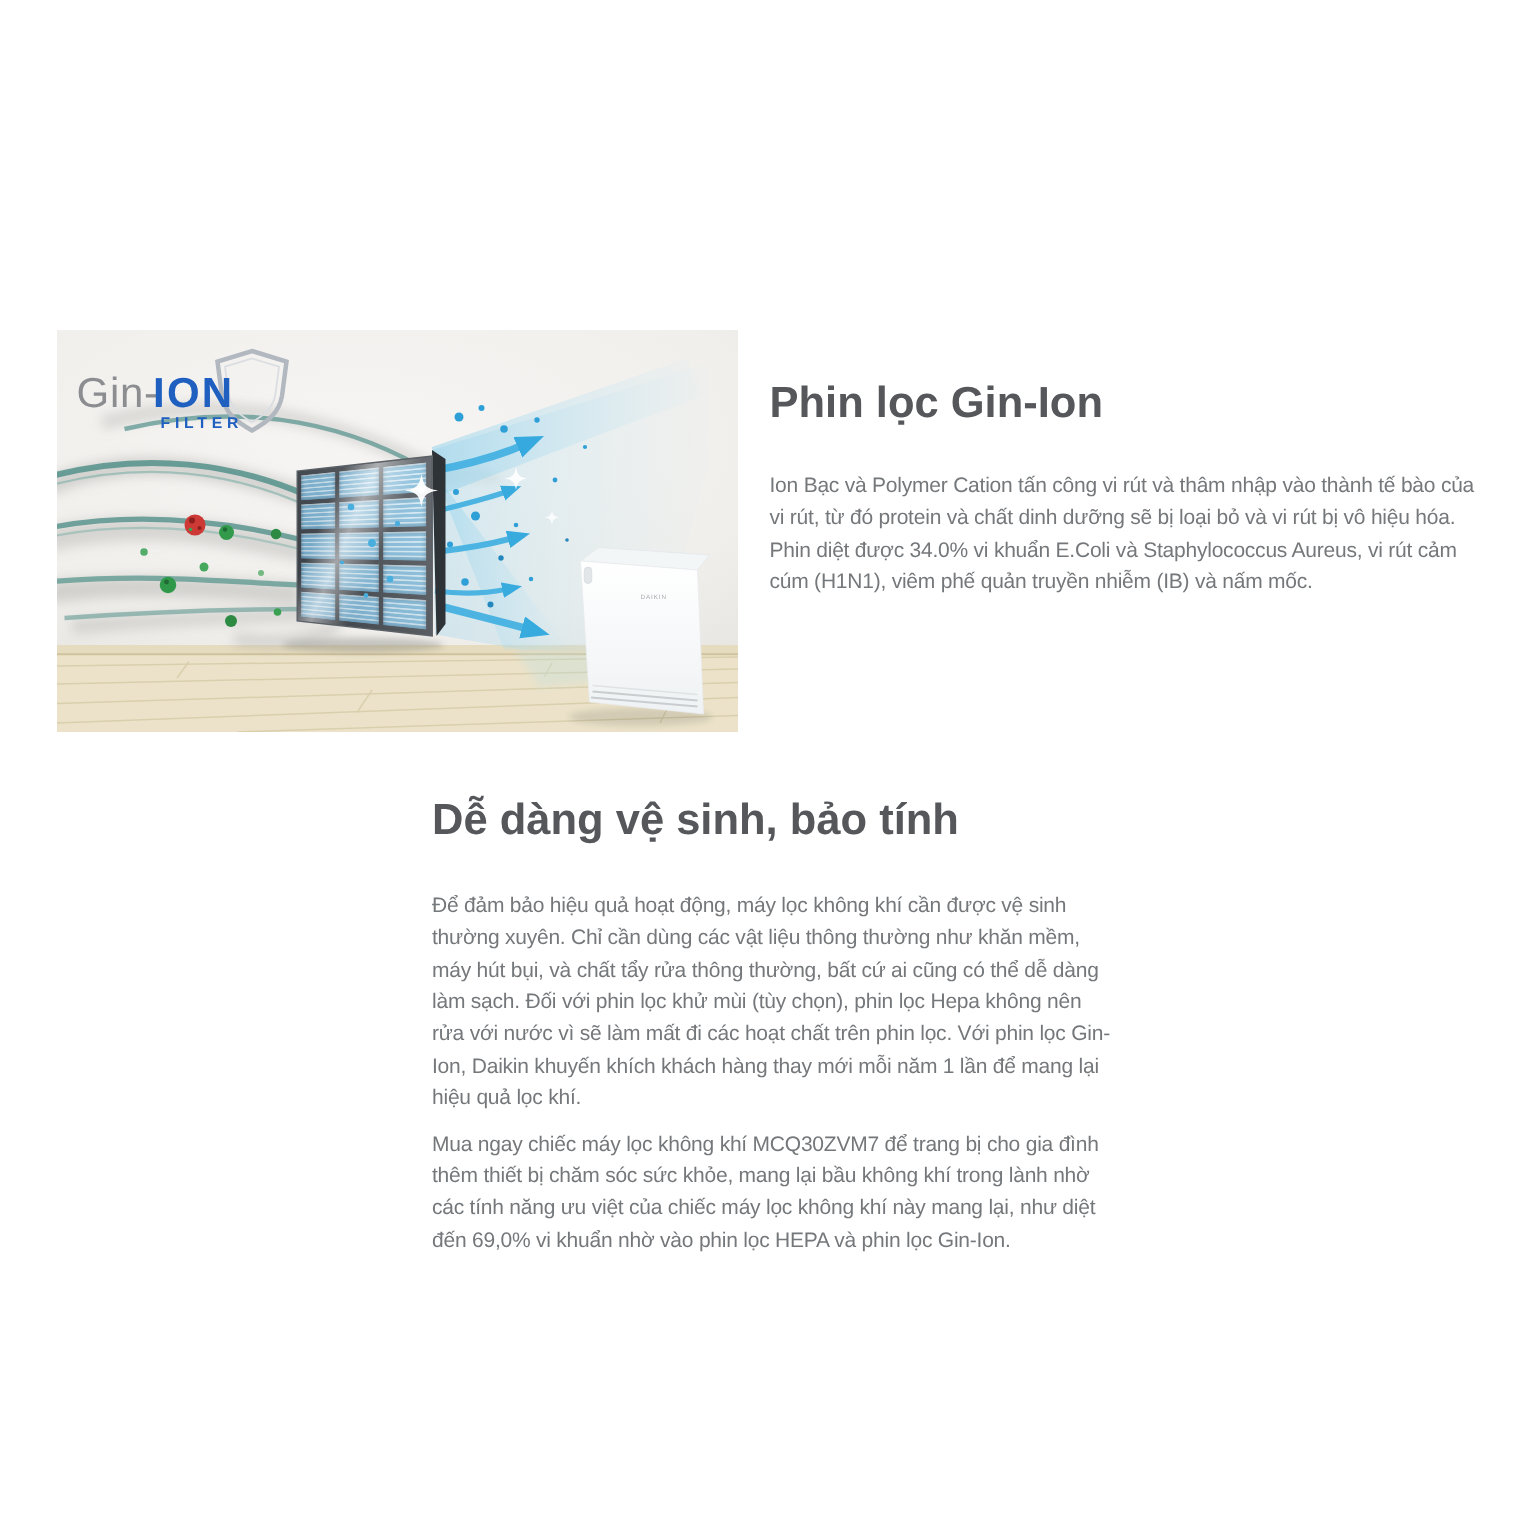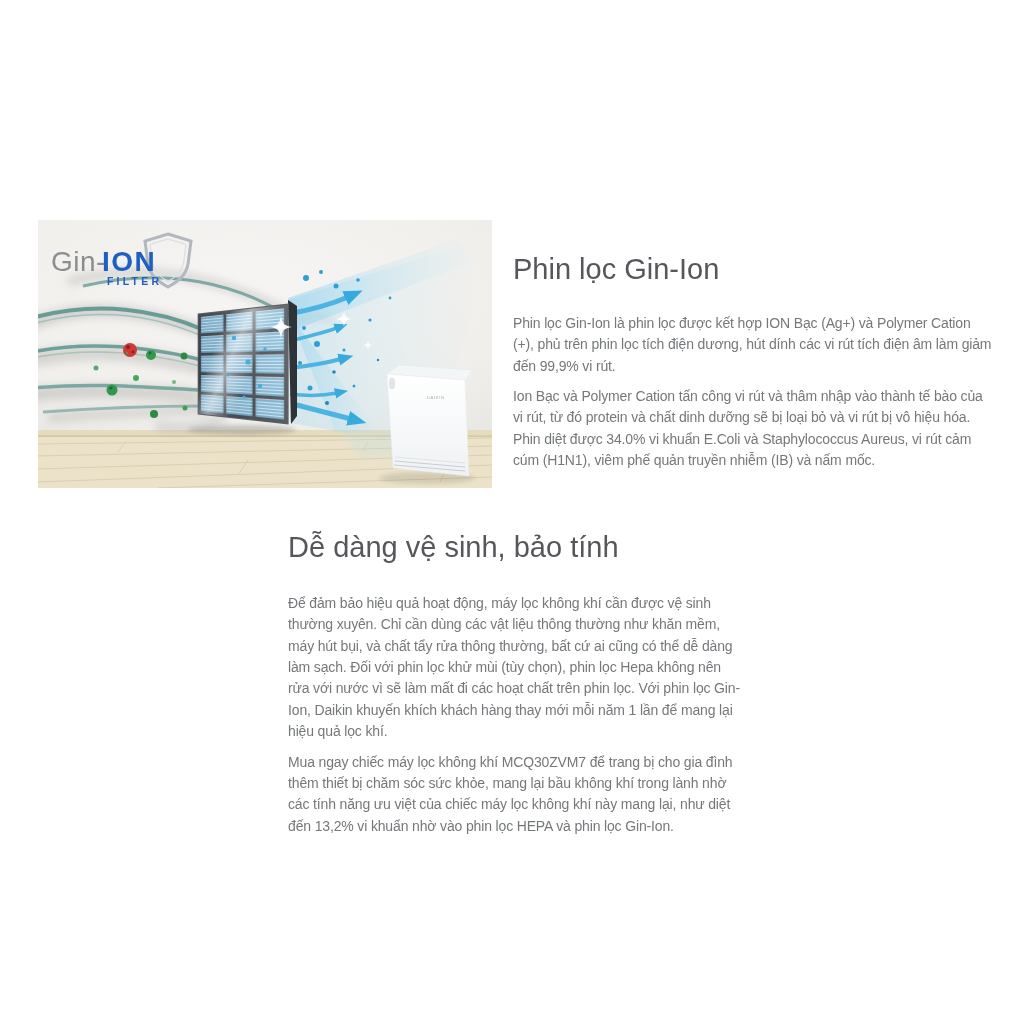--- a/index.html
+++ b/index.html
@@ -2,21 +2,21 @@
 <html><head>
 <meta charset="utf-8">
 <style>
   html,body{margin:0;padding:0;}
   body{
     width:1024px;height:1024px;background:#ffffff;position:relative;
     font-family:"Liberation Sans",sans-serif;overflow:hidden;
   }
   
   .heading{
-    font-size:29px;font-weight:400;color:#55575b;line-height:1.2;
+    font-size:29px;font-weight:700;color:#55575b;line-height:1.2;
     margin:0 0 26px 0;letter-spacing:0;
   }
   .para{
     font-size:14px;line-height:21.4px;color:#75787b;margin:0 0 9px 0;
     letter-spacing:-0.15px;
   }
   .col-1{position:absolute;left:513px;top:252px;width:480px;}
   .col-2{position:absolute;left:288px;top:530px;width:458px;}
 
   
@@ -222,23 +222,22 @@
         <path d="M22,5 L40,10.5 L37.6,29 C36,38.5 29,43.5 22,47.5 C15,43.5 8,38.5 6.4,29 L4,10.5 Z" stroke="#dadde1" stroke-width="1.2"></path>
       </g>
       <text x="1" y="41" font-size="28" fill="#8b8d90" letter-spacing="0.5">Gin-</text>
       <text x="52" y="41" font-size="28" font-weight="bold" fill="#1f5fc0" letter-spacing="1.5">ION</text>
       <text x="57" y="55" font-size="10.5" font-weight="bold" fill="#1f5fc0" letter-spacing="3.2">FILTER</text>
     </svg>
   </figure>
 
   <section class="col-1">
     <h1 class="heading">Phin lọc Gin-Ion</h1>
-    <p class="para">Phin lọc Gin-Ion là phin lọc được kết hợp ION Bạc (Ag+) và Polymer Cation (+), phủ trên phin lọc tích điện dương, hút dính các vi rút tích điện âm làm giảm đến 99,9% vi rút.</p>
     <p class="para">Ion Bạc và Polymer Cation tấn công vi rút và thâm nhập vào thành tế bào của vi rút, từ đó protein và chất dinh dưỡng sẽ bị loại bỏ và vi rút bị vô hiệu hóa. Phin diệt được 34.0% vi khuẩn E.Coli và Staphylococcus Aureus, vi rút cảm cúm (H1N1), viêm phế quản truyền nhiễm (IB) và nấm mốc.</p>
   </section>
 
   <section class="col-2">
     <h2 class="heading" style="margin-bottom:28px;">Dễ dàng vệ sinh, bảo tính</h2>
     <p class="para">Để đảm bảo hiệu quả hoạt động, máy lọc không khí cần được vệ sinh thường xuyên. Chỉ cần dùng các vật liệu thông thường như khăn mềm, máy hút bụi, và chất tẩy rửa thông thường, bất cứ ai cũng có thể dễ dàng làm sạch. Đối với phin lọc khử mùi (tùy chọn), phin lọc Hepa không nên rửa với nước vì sẽ làm mất đi các hoạt chất trên phin lọc. Với phin lọc Gin-Ion, Daikin khuyến khích khách hàng thay mới mỗi năm 1 lần để mang lại hiệu quả lọc khí.</p>
-    <p class="para">Mua ngay chiếc máy lọc không khí MCQ30ZVM7 để trang bị cho gia đình thêm thiết bị chăm sóc sức khỏe, mang lại bầu không khí trong lành nhờ các tính năng ưu việt của chiếc máy lọc không khí này mang lại, như diệt đến 13,2% vi khuẩn nhờ vào phin lọc HEPA và phin lọc Gin-Ion.</p>
+    <p class="para">Mua ngay chiếc máy lọc không khí MCQ30ZVM7 để trang bị cho gia đình thêm thiết bị chăm sóc sức khỏe, mang lại bầu không khí trong lành nhờ các tính năng ưu việt của chiếc máy lọc không khí này mang lại, như diệt đến 69,0% vi khuẩn nhờ vào phin lọc HEPA và phin lọc Gin-Ion.</p>
   </section>
 
 </main>
 
 </body></html>

